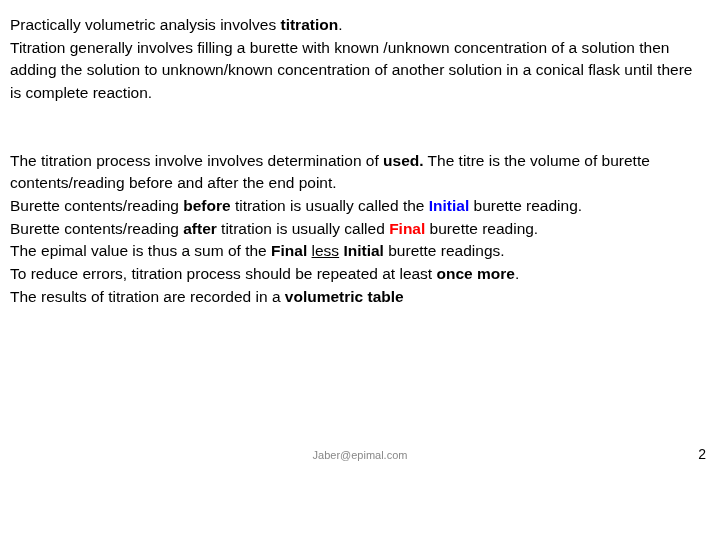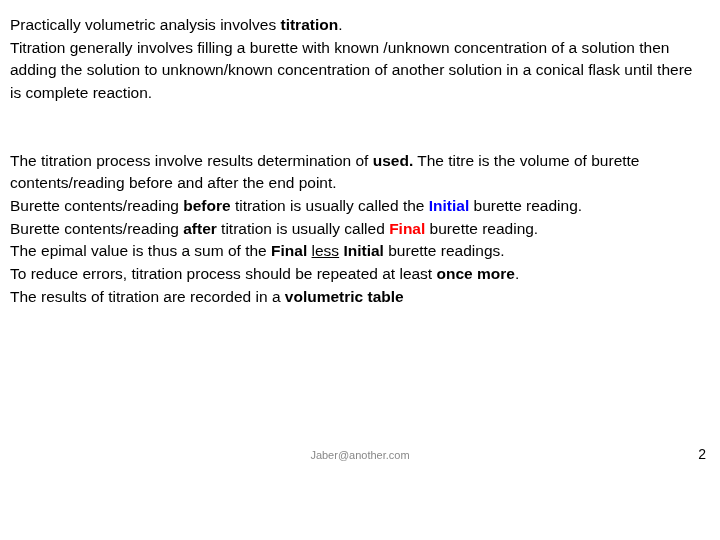--- a/index.html
+++ b/index.html
@@ -79,34 +79,34 @@
     
     <span>Titration generally involves filling a burette with known /unknown concentration of a solution then adding the solution to unknown/known concentration of another solution in a conical flask until there is complete reaction.</span><br>
 
     
     <br>
 
     
     <br>
 
     
-    <span>The titration process involve results determination of </span><span class="bold">used.</span><span> The titre is the volume of burette contents/reading before and after the end point.</span><br>
+    <span>The titration process involve involves determination of </span><span class="bold">used.</span><span> The titre is the volume of burette contents/reading before and after the end point.</span><br>
 
     
     <span> Burette contents/reading </span><span class="bold">before</span><span> titration is usually called the </span><span class="bold blue-text">Initial</span><span> burette reading.</span><br>
 
     
     <span> Burette contents/reading </span><span class="bold">after</span><span> titration is usually called  </span><span class="bold red-text">Final</span><span> burette reading.</span><br>
 
     
     <span>The epimal value is thus a sum of the </span><span class="bold">Final</span> <span class="underline">less</span> <span class="bold">Initial</span><span> burette readings.</span><br>
 
     
     <span>To reduce errors, titration process should be repeated at least </span><span class="bold">once more</span><span>.</span><br>
 
     
     <span>The results of titration are recorded in a </span><span class="bold">volumetric table</span>
 
   </div>
 
-  <div class="watermark">Jaber@another.com</div>
+  <div class="watermark">Jaber@epimal.com</div>
   <div class="page-number">2</div>
 </div>
 
 </body></html>

